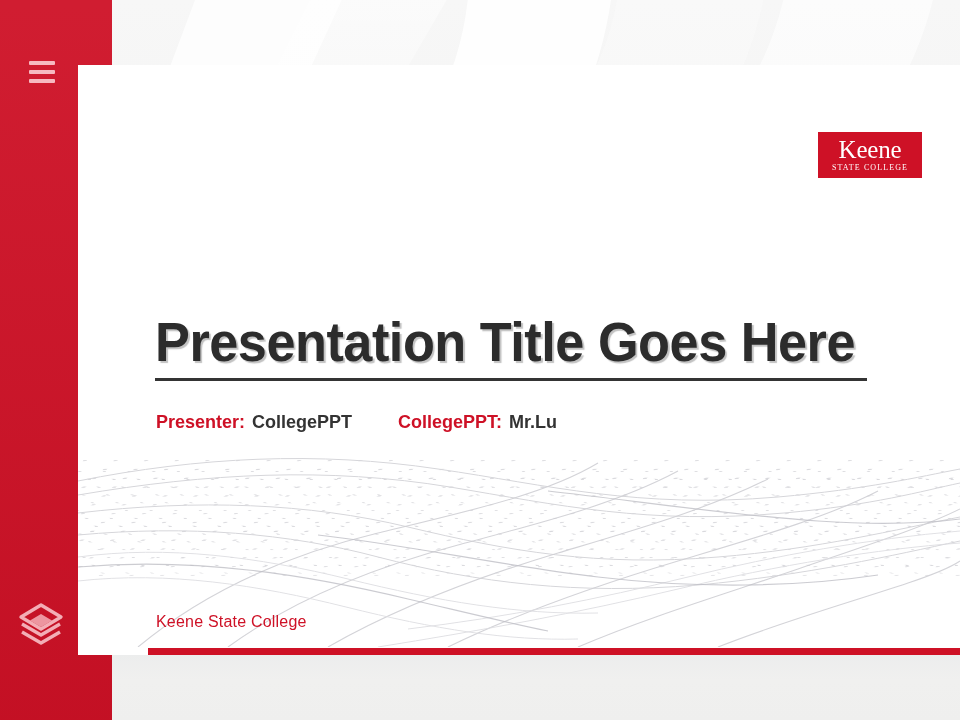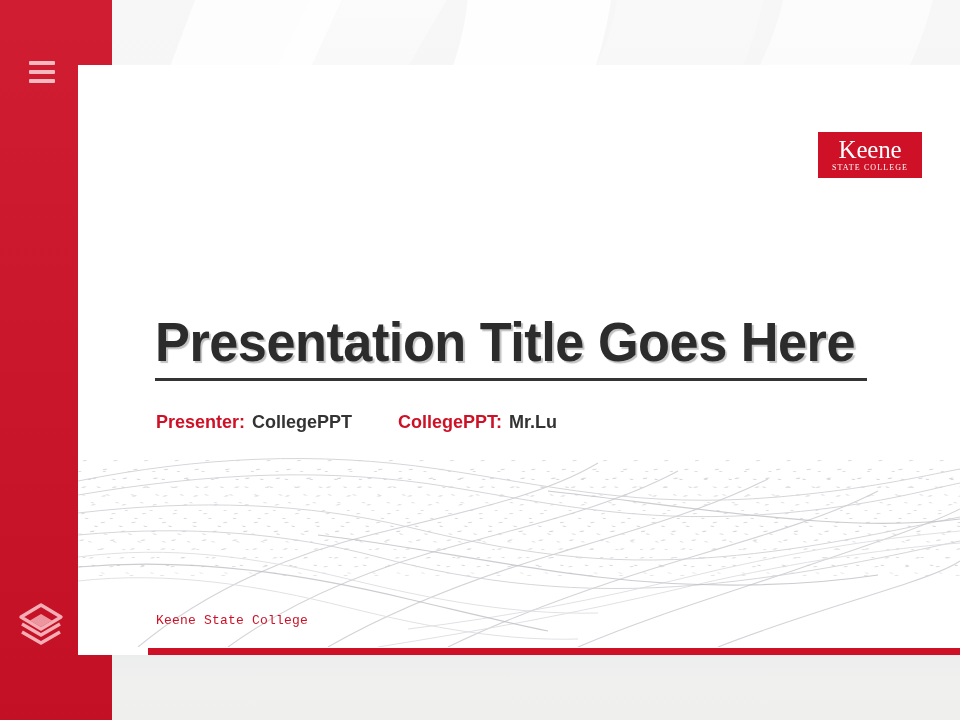--- a/index.html
+++ b/index.html
@@ -177,24 +177,23 @@
   }
   .meta-label { color: #ce1126; }
   .meta-value { color: #333333; margin-left: 7px; }
   .meta-gap { width: 46px; }
 
   
   .slide-footer {
     position: absolute;
     left: 78px;
     top: 548px;
-    font-size: 13px;
+    font-size: 16px;
     color: #ce1126;
     letter-spacing: .2px;
-    font-family: Liberation Mono, monospace;
   }
   .red-bar {
     position: absolute;
     left: 70px;
     top: 583px;
     width: 812px;
     height: 8px;
     background: #ce1126;
   }
 

